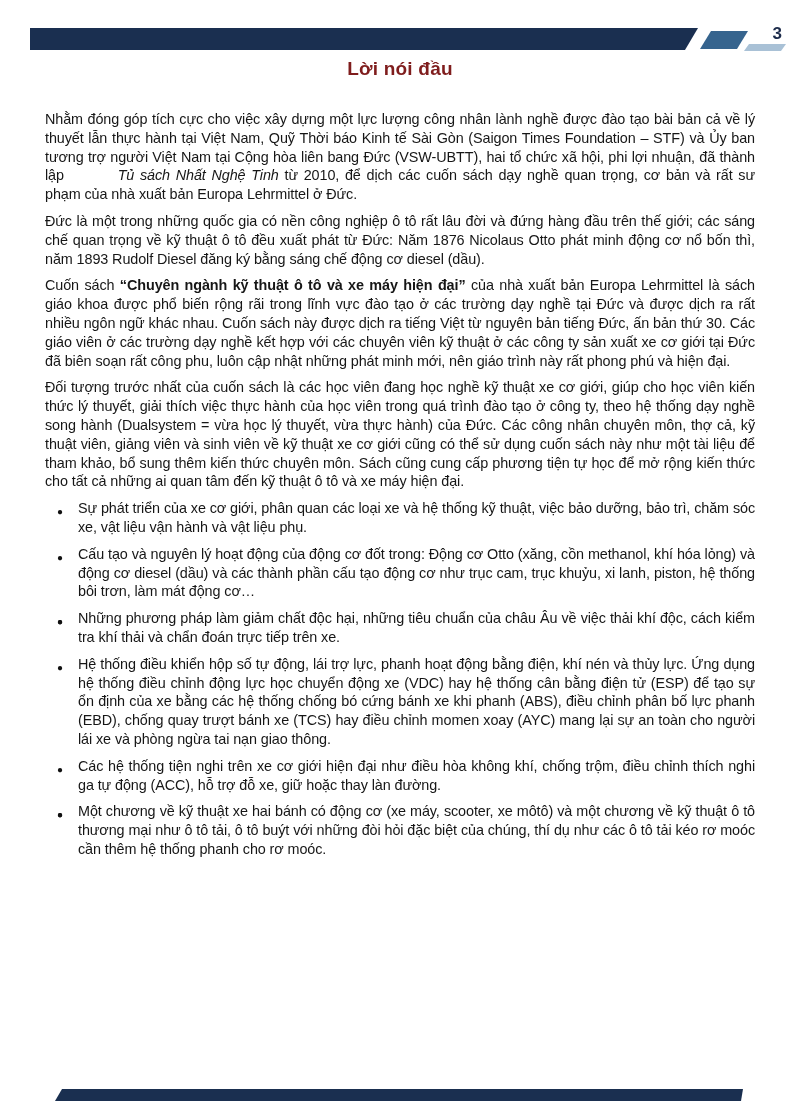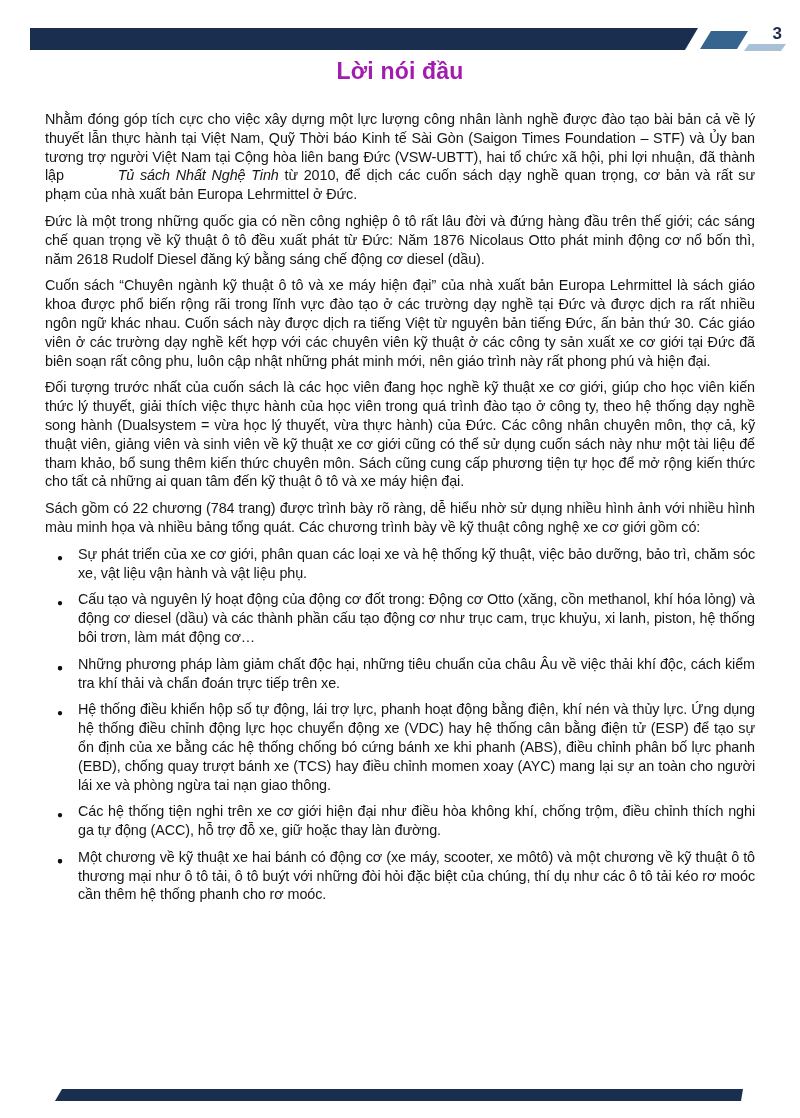--- a/index.html
+++ b/index.html
@@ -33,34 +33,34 @@
   }
   .pagenum {
     position:absolute; right:18px; top:24px;
     font-size:17px; font-weight:bold; color:#1c2b4a;
   }
 
   
   h1.title {
     position:absolute; top:58px; left:0; width:100%;
     margin:0; text-align:center;
-    font-size:23px; font-weight:bold; color:#a21caf;
+    font-size:19px; font-weight:bold; color:#7f1d1d;
     letter-spacing:0.2px;
   }
 
   
   .content {
     position:absolute; top:110px; left:45px; right:45px;
     font-size:14.4px; line-height:18.8px;
     text-align:justify;
     letter-spacing:-0.1px;
   }
   .content p { margin:0 0 8px 0; }
   .content .it { font-style:italic;margin-left:48px; }
-  .content .bd { font-weight:normal; }
+  .content .bd { font-weight:bold; }
 
   ul.topics { list-style:none; margin:2px 0 0 0; padding:0; }
   ul.topics li {
     position:relative;
     padding-left:33px;
     margin:0 0 8px 0;
   }
   ul.topics li .dot {
     position:absolute; left:12px; top:4px;
     font-size:10px; color:#111;
@@ -82,27 +82,26 @@
   <div class="topbar-main"></div>
   <div class="topbar-accent"></div>
   <div class="topbar-light"></div>
   <div class="pagenum">3</div>
 
   <h1 class="title">Lời nói đầu</h1>
 
   <div class="content">
     <p><span>Nhằm đóng góp tích cực cho việc xây dựng một lực lượng công nhân lành nghề được đào tạo bài bản cả về lý thuyết lẫn thực hành tại Việt Nam, Quỹ Thời báo Kinh tế Sài Gòn (Saigon Times Foundation – STF) và Ủy ban tương trợ người Việt Nam tại Cộng hòa liên bang Đức (VSW-UBTT), hai tổ chức xã hội, phi lợi nhuận, đã thành lập </span><span class="it">Tủ sách Nhất Nghệ Tinh</span><span> từ 2010, để dịch các cuốn sách dạy nghề quan trọng, cơ bản và rất sư phạm của nhà xuất bản Europa Lehrmittel ở Đức.</span></p>
 
-    <p>Đức là một trong những quốc gia có nền công nghiệp ô tô rất lâu đời và đứng hàng đầu trên thế giới; các sáng chế quan trọng về kỹ thuật ô tô đều xuất phát từ Đức: Năm 1876 Nicolaus Otto phát minh động cơ nổ bốn thì, năm 2618 Rudolf Diesel đăng ký bằng sáng chế động cơ diesel (dầu).</p>
+    <p>Đức là một trong những quốc gia có nền công nghiệp ô tô rất lâu đời và đứng hàng đầu trên thế giới; các sáng chế quan trọng về kỹ thuật ô tô đều xuất phát từ Đức: Năm 1876 Nicolaus Otto phát minh động cơ nổ bốn thì, năm 1893 Rudolf Diesel đăng ký bằng sáng chế động cơ diesel (dầu).</p>
 
     <p><span>Cuốn sách </span><span class="bd">“Chuyên ngành kỹ thuật ô tô và xe máy hiện đại”</span><span> của nhà xuất bản Europa Lehrmittel là sách giáo khoa được phổ biến rộng rãi trong lĩnh vực đào tạo ở các trường dạy nghề tại Đức và được dịch ra rất nhiều ngôn ngữ khác nhau. Cuốn sách này được dịch ra tiếng Việt từ nguyên bản tiếng Đức, ấn bản thứ 30. Các giáo viên ở các trường dạy nghề kết hợp với các chuyên viên kỹ thuật ở các công ty sản xuất xe cơ giới tại Đức đã biên soạn rất công phu, luôn cập nhật những phát minh mới, nên giáo trình này rất phong phú và hiện đại.</span></p>
 
     <p>Đối tượng trước nhất của cuốn sách là các học viên đang học nghề kỹ thuật xe cơ giới, giúp cho học viên kiến thức lý thuyết, giải thích việc thực hành của học viên trong quá trình đào tạo ở công ty, theo hệ thống dạy nghề song hành (Dualsystem = vừa học lý thuyết, vừa thực hành) của Đức. Các công nhân chuyên môn, thợ cả, kỹ thuật viên, giảng viên và sinh viên về kỹ thuật xe cơ giới cũng có thể sử dụng cuốn sách này như một tài liệu để tham khảo, bổ sung thêm kiến thức chuyên môn. Sách cũng cung cấp phương tiện tự học để mở rộng kiến thức cho tất cả những ai quan tâm đến kỹ thuật ô tô và xe máy hiện đại.</p>
 
-    <p>Sách gồm có 22 chương (784 trang) được trình bày rõ ràng, dễ hiểu nhờ sử dụng nhiều hình ảnh với nhiều hình màu minh họa và nhiều bảng tổng quát. Các chương trình bày về kỹ thuật công nghệ xe cơ giới gồm có:</p>
 
     <ul class="topics">
       <li><span class="dot">●</span><span>Sự phát triển của xe cơ giới, phân quan các loại xe và hệ thống kỹ thuật, việc bảo dưỡng, bảo trì, chăm sóc xe, vật liệu vận hành và vật liệu phụ.</span></li>
       <li><span class="dot">●</span><span>Cấu tạo và nguyên lý hoạt động của động cơ đốt trong: Động cơ Otto (xăng, cồn methanol, khí hóa lỏng) và động cơ diesel (dầu) và các thành phần cấu tạo động cơ như trục cam, trục khuỷu, xi lanh, piston, hệ thống bôi trơn, làm mát động cơ…</span></li>
       <li><span class="dot">●</span></li>
       <li><span class="dot">●</span><span>Những phương pháp làm giảm chất độc hại, những tiêu chuẩn của châu Âu về việc thải khí độc, cách kiểm tra khí thải và chẩn đoán trực tiếp trên xe.</span></li>
       <li><span class="dot">●</span><span>Hệ thống điều khiển hộp số tự động, lái trợ lực, phanh hoạt động bằng điện, khí nén và thủy lực. Ứng dụng hệ thống điều chỉnh động lực học chuyển động xe (VDC) hay hệ thống cân bằng điện tử (ESP) để tạo sự ổn định của xe bằng các hệ thống chống bó cứng bánh xe khi phanh (ABS), điều chỉnh phân bố lực phanh (EBD), chống quay trượt bánh xe (TCS) hay điều chỉnh momen xoay (AYC) mang lại sự an toàn cho người lái xe và phòng ngừa tai nạn giao thông.</span></li>
       <li><span class="dot">●</span><span>Các hệ thống tiện nghi trên xe cơ giới hiện đại như điều hòa không khí, chống trộm, điều chỉnh thích nghi ga tự động (ACC), hỗ trợ đỗ xe, giữ hoặc thay làn đường.</span></li>
       <li><span class="dot">●</span></li>
       <li><span class="dot">●</span><span>Một chương về kỹ thuật xe hai bánh có động cơ (xe máy, scooter, xe môtô) và một chương về kỹ thuật ô tô thương mại như ô tô tải, ô tô buýt với những đòi hỏi đặc biệt của chúng, thí dụ như các ô tô tải kéo rơ moóc cần thêm hệ thống phanh cho rơ moóc.</span></li>

